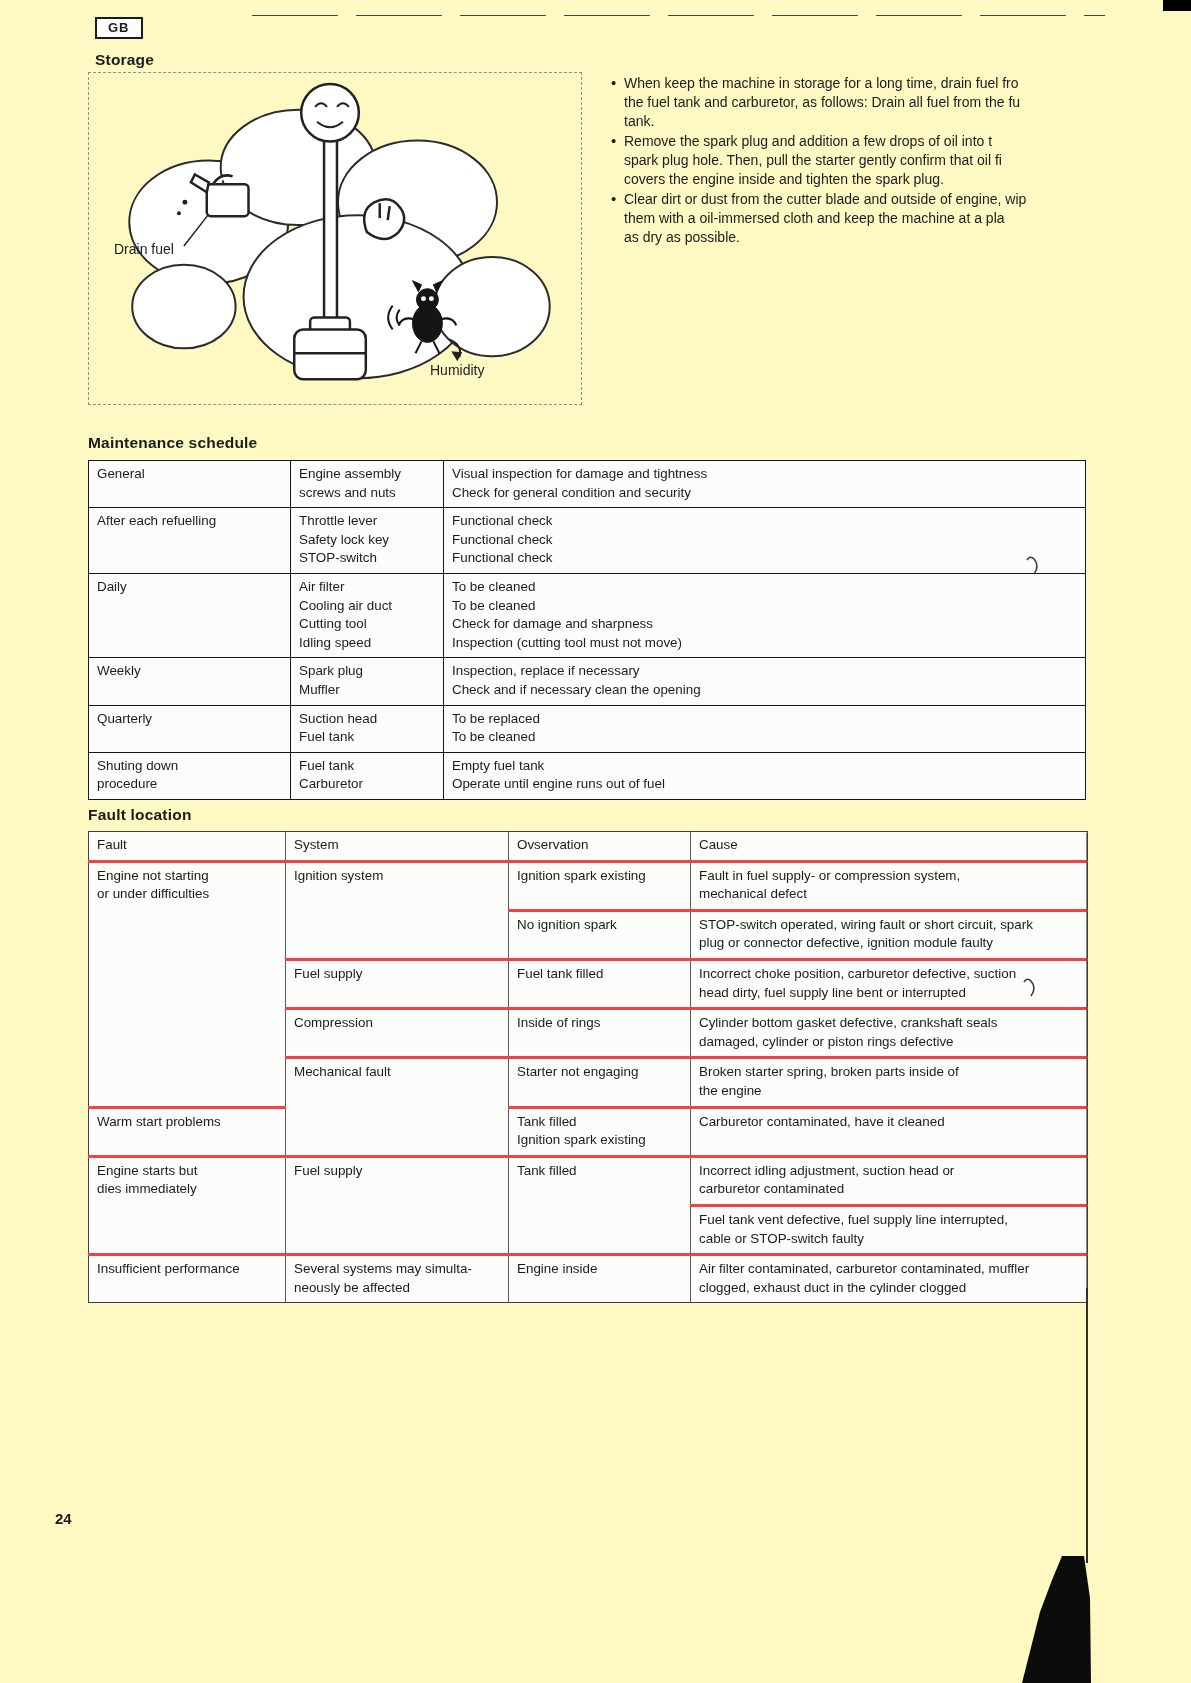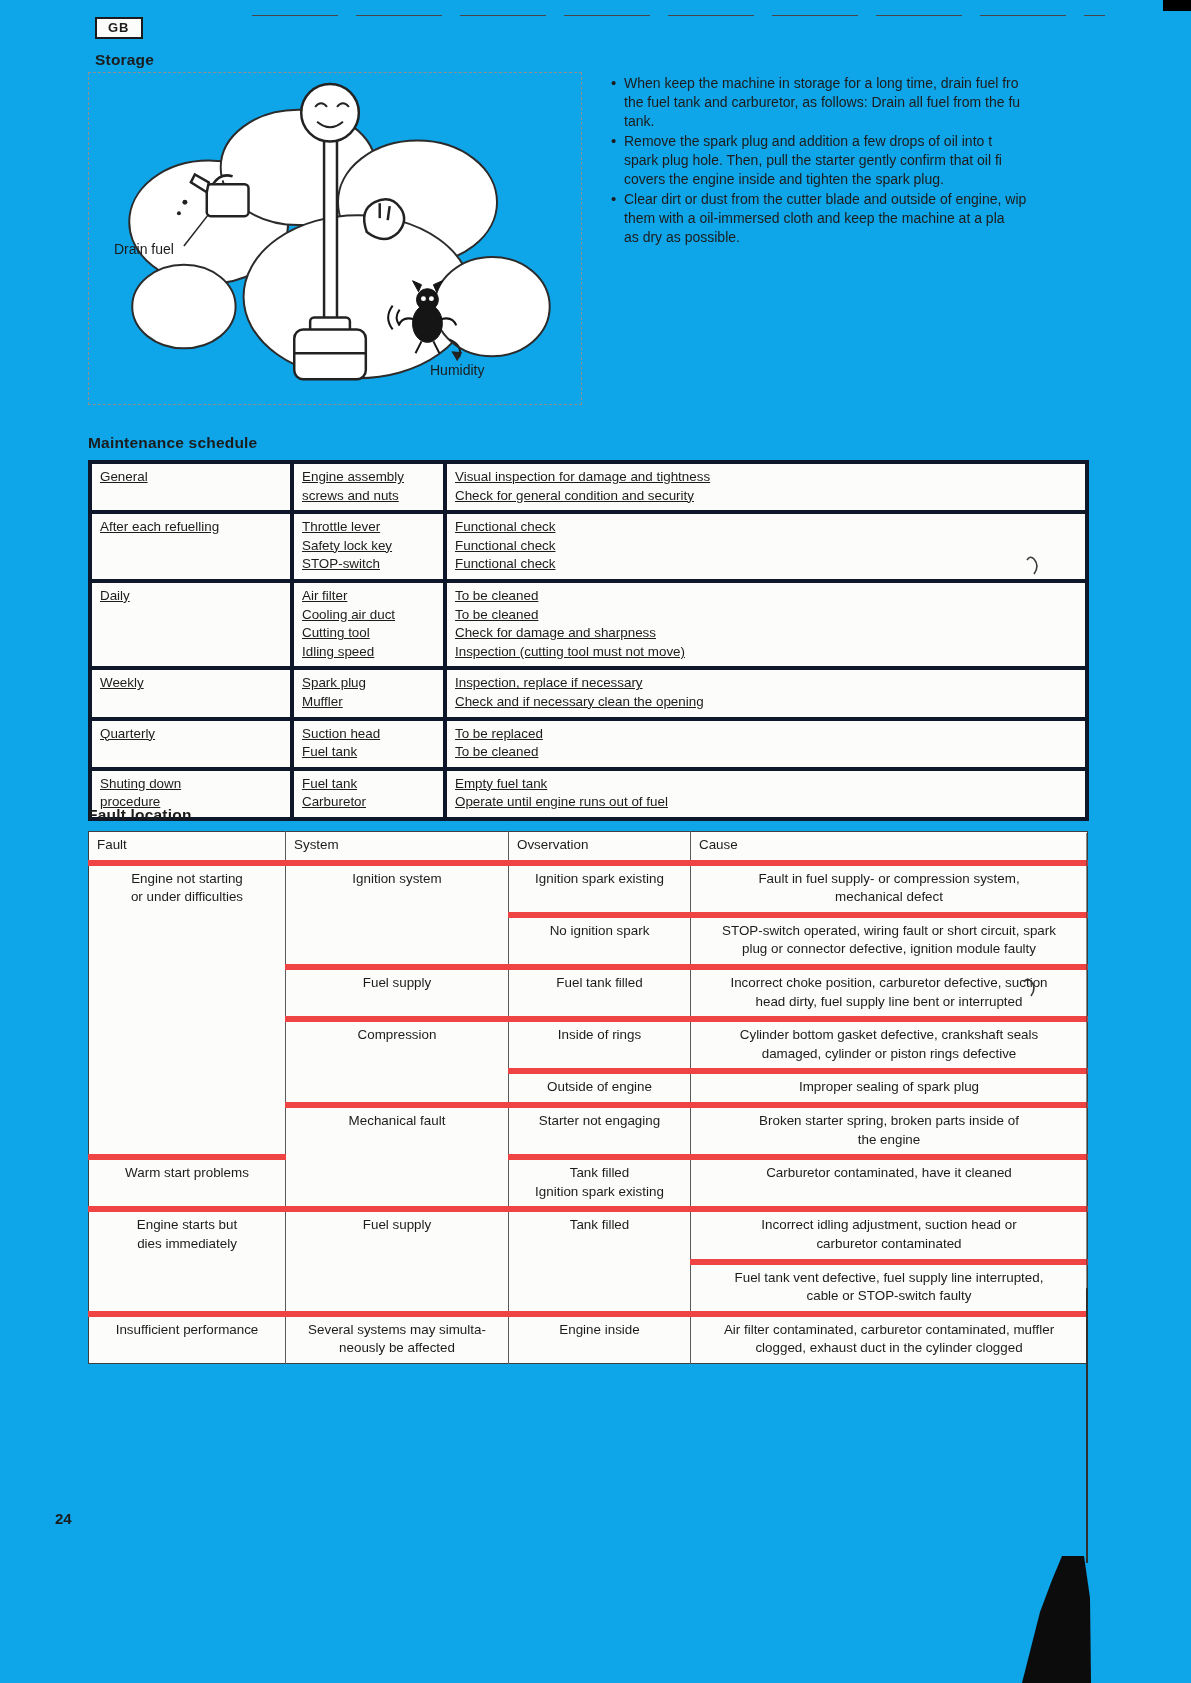--- a/index.html
+++ b/index.html
@@ -1,17 +1,17 @@
 <!DOCTYPE html>
 <html><head>
 <meta charset="utf-8">
 <style>
   * { margin:0; padding:0; box-sizing:border-box; }
   html,body { background:#e9e9e9; }
-  .page { position:relative; width:1191px; height:1683px; background:#0ea5e9;
+  .page { position:relative; width:1191px; height:1683px; background:#fef9c3;
           font-family:"Liberation Sans", sans-serif; color:#1c1c1c; overflow:hidden; margin:0 auto; }
 
   .top-rule { position:absolute; left:252px; top:15px; width:853px; height:1px;
               background:repeating-linear-gradient(90deg,#454545 0 86px, transparent 86px 104px); }
 
   .gb-box { position:absolute; left:95px; top:17px; border:2px solid #1b1b1b;
             padding:1px 11px 2px; font-size:13px; font-weight:bold; letter-spacing:1px; background:#fcfcfa; }
 
   .h2 { position:absolute; font-size:15.5px; font-weight:bold; letter-spacing:.2px; }
   #h-storage { left:95px; top:51px;text-align:center; }
@@ -26,26 +26,26 @@
 
   .bullets { position:absolute; left:611px; top:74px; width:520px; font-size:14px; line-height:19px; }
   .bullet { position:relative; padding-left:13px; white-space:pre-line; margin-bottom:1px; }
   .bullet::before { content:"•"; position:absolute; left:0; top:-1px; font-size:15px; }
 
   table { border-collapse:collapse; position:absolute; table-layout:fixed; background:#fcfcfa; }
   td, th { vertical-align:top; text-align:left; font-weight:normal; font-size:13.4px;
            line-height:18.6px; padding:4px 8px 5px; white-space:pre-line; overflow:hidden; }
 
   .maint { left:88px; top:460px; width:997px; border:1.5px solid #3e3e3e; }
-  .maint td { border:4px solid #0f172a;text-decoration:underline; }
+  .maint td { border:1px solid #0f172a; }
 
   .fault-t { left:88px; top:831px; width:999px; border:1.5px solid #3e3e3e; }
   .fault-t td, .fault-t th { border-left:1px solid #5a5a5a; }
   .fault-t td:first-child, .fault-t th:first-child { border-left:none; }
-  .fault-t .bt { border-top:6px solid #ef4444;text-align:center; }
+  .fault-t .bt { border-top:3px solid #ef4444; }
 
   .page-num { position:absolute; left:55px; top:1510px; font-size:15px; font-weight:bold; }
 
   .artifacts { position:absolute; inset:0; width:100%; height:100%; pointer-events:none; z-index:5; }
 </style>
 </head>
 <body>
 
 <div class="page">
 
@@ -241,26 +241,20 @@
       </tr>
       <tr>
         <td></td>
         <td class="bt">Compression</td>
         <td class="bt">Inside of rings</td>
         <td class="bt">Cylinder bottom gasket defective, crankshaft seals
 damaged, cylinder or piston rings defective</td>
       </tr>
       <tr>
         <td></td>
-        <td></td>
-        <td class="bt">Outside of engine</td>
-        <td class="bt">Improper sealing of spark plug</td>
-      </tr>
-      <tr>
-        <td></td>
         <td class="bt">Mechanical fault</td>
         <td class="bt">Starter not engaging</td>
         <td class="bt">Broken starter spring, broken parts inside of
 the engine</td>
       </tr>
       <tr>
         <td class="bt">Warm start problems</td>
         <td></td>
         <td class="bt">Tank filled
 Ignition spark existing</td>

